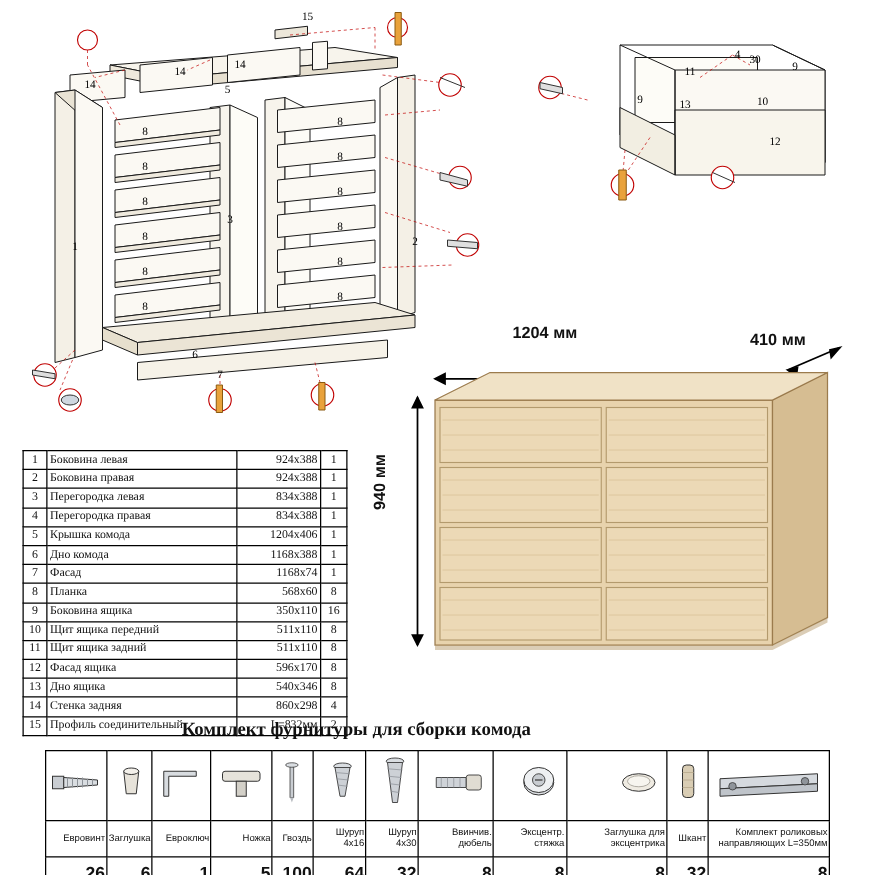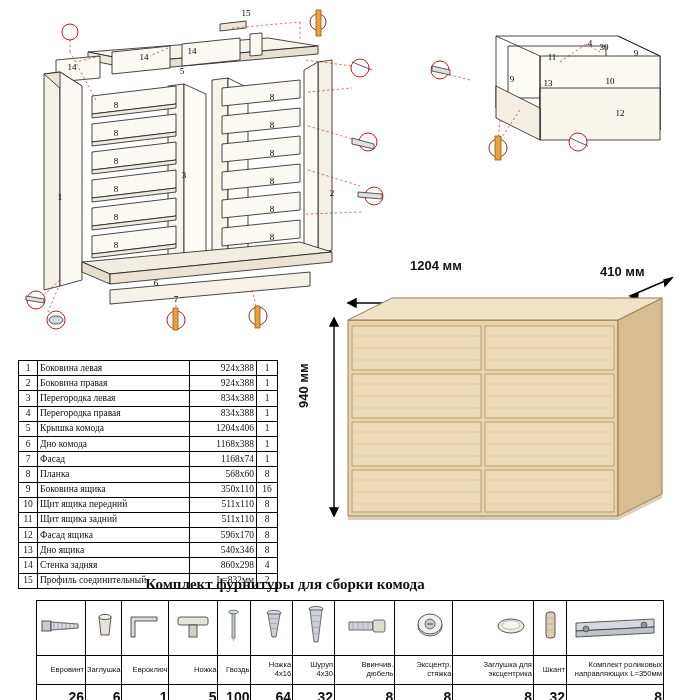--- a/index.html
+++ b/index.html
@@ -466,21 +466,21 @@
               <circle cx="16" cy="20" r="3" fill="#8f949a" stroke="#333" stroke-width="0.6"></circle>
               <circle cx="74" cy="16" r="3" fill="#8f949a" stroke="#333" stroke-width="0.6"></circle>
             </svg></td>
         </tr>
       <tr id="fit-names">
           <td class="fit-name">Евровинт</td>
           <td class="fit-name">Заглушка</td>
           <td class="fit-name">Евроключ</td>
           <td class="fit-name">Ножка</td>
           <td class="fit-name">Гвоздь</td>
-          <td class="fit-name">Ножка 4х16</td>
+          <td class="fit-name">Шуруп 4х16</td>
           <td class="fit-name">Шуруп 4х30</td>
           <td class="fit-name">Ввинчив. дюбель</td>
           <td class="fit-name">Эксцентр. стяжка</td>
           <td class="fit-name">Заглушка для эксцентрика</td>
           <td class="fit-name">Шкант</td>
           <td class="fit-name">Комплект роликовых направляющих L=350мм</td>
         </tr>
       <tr id="fit-qtys">
           <td class="fit-qty">26</td>
           <td class="fit-qty">6</td>

